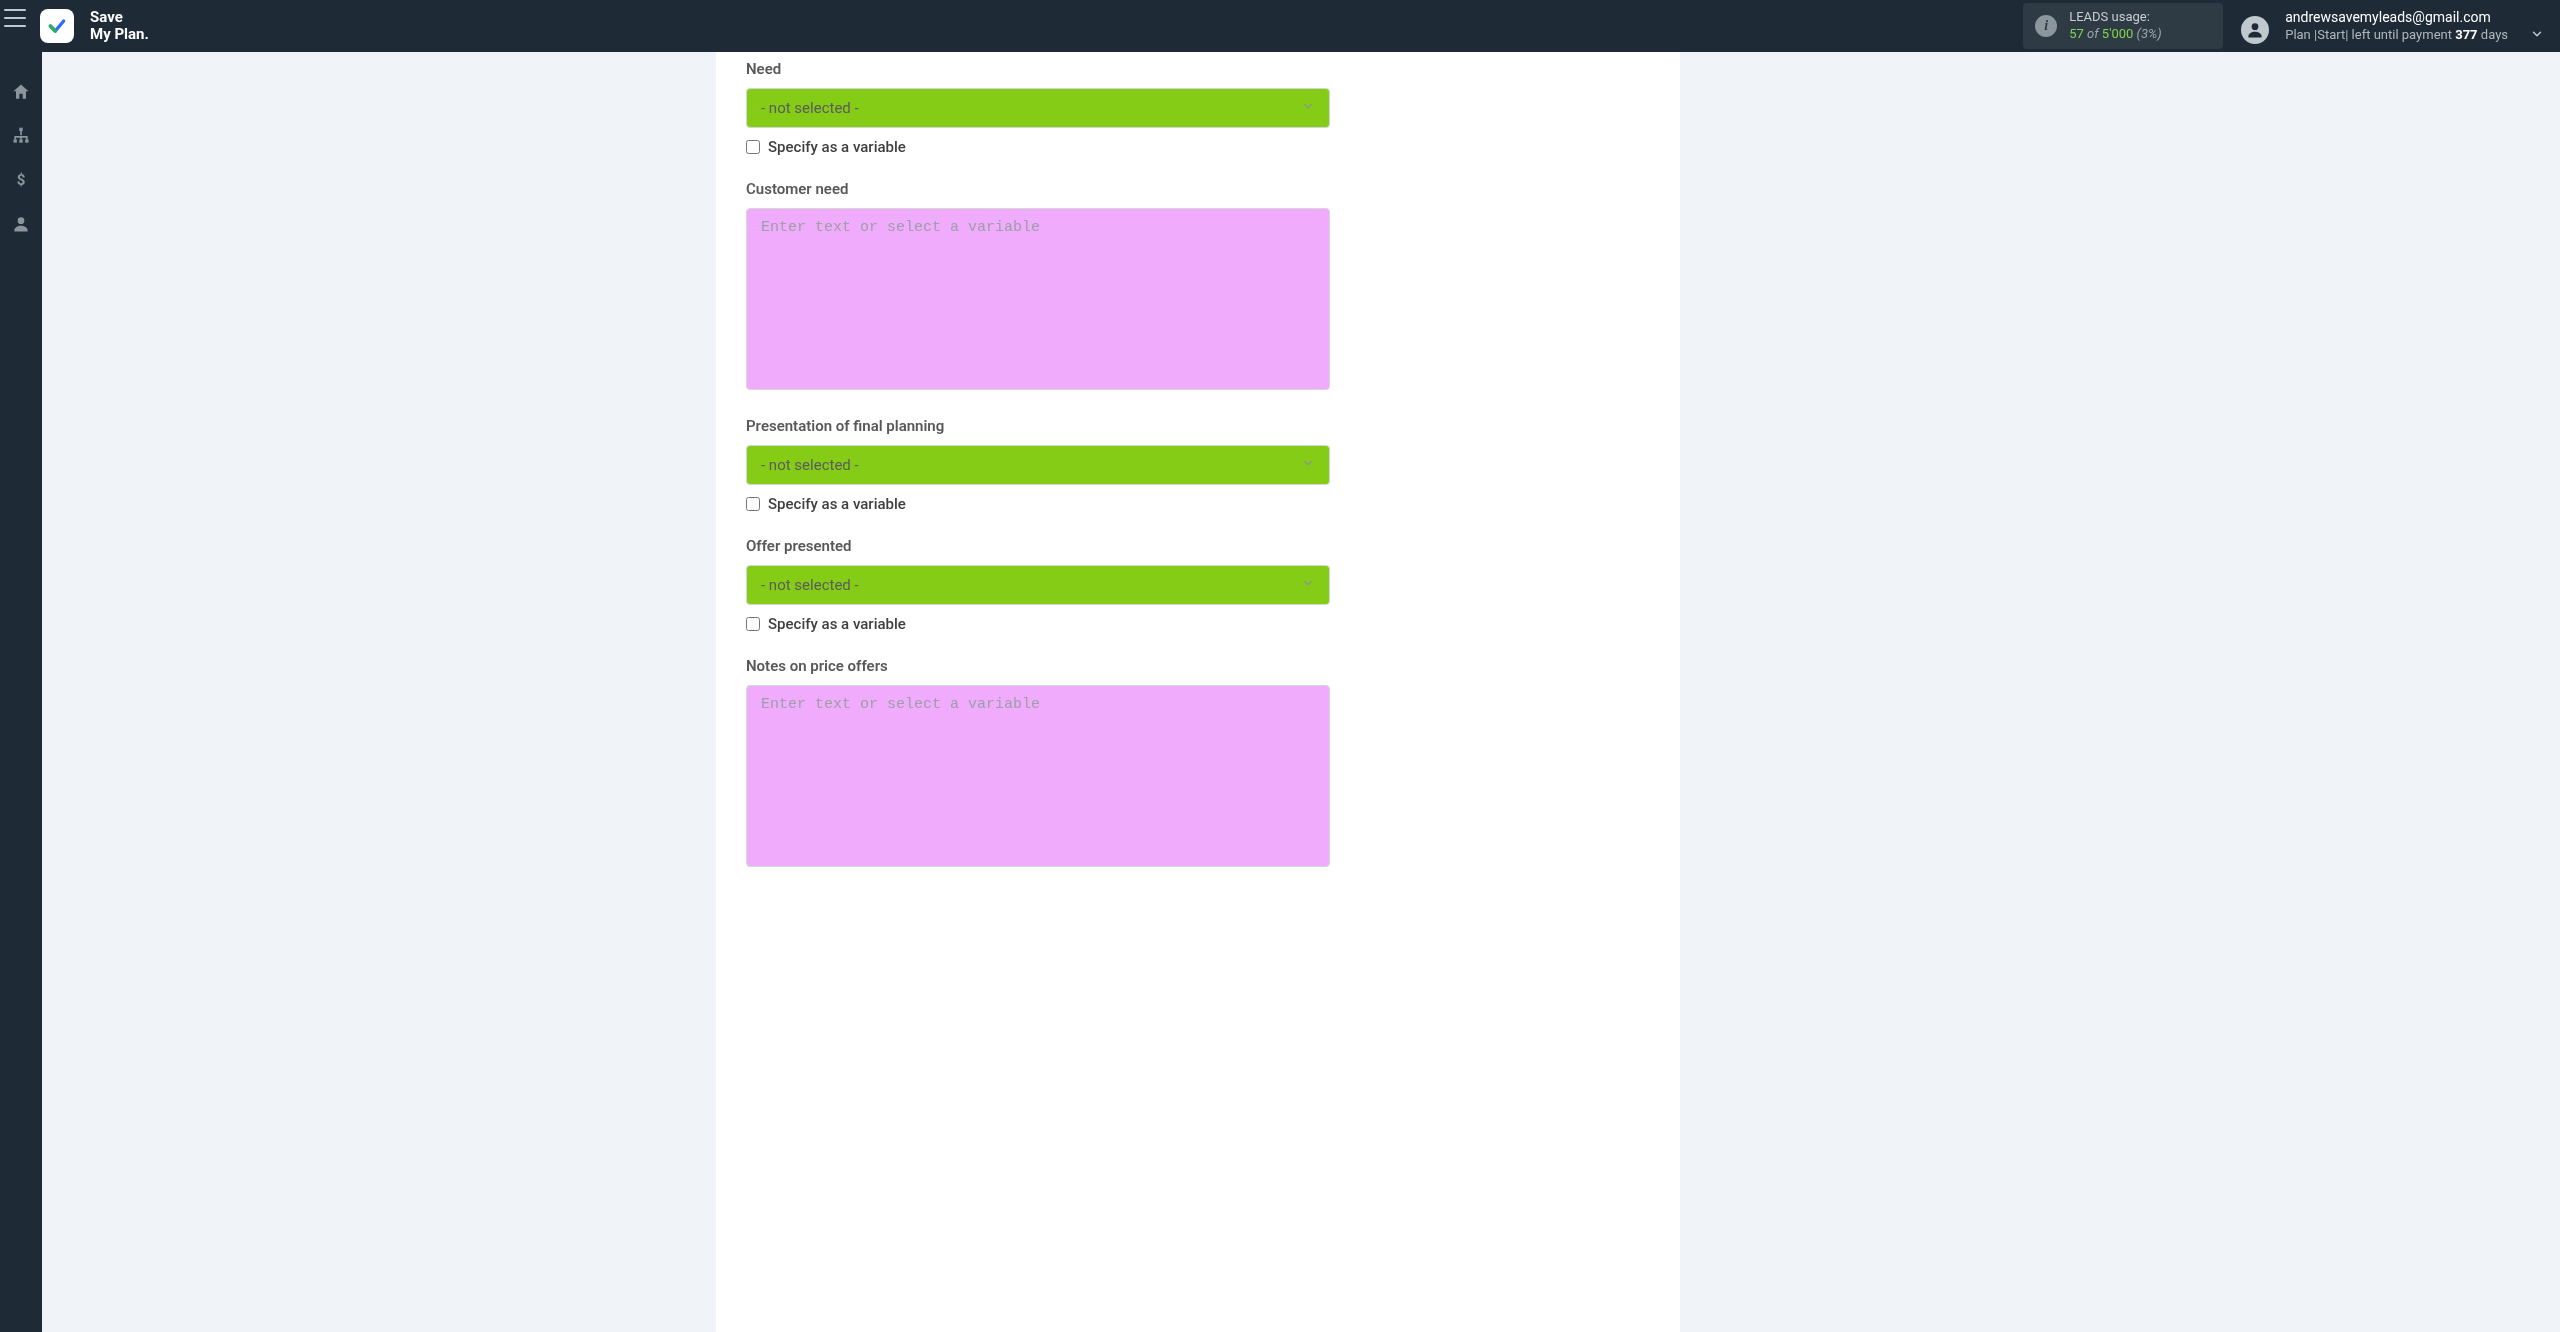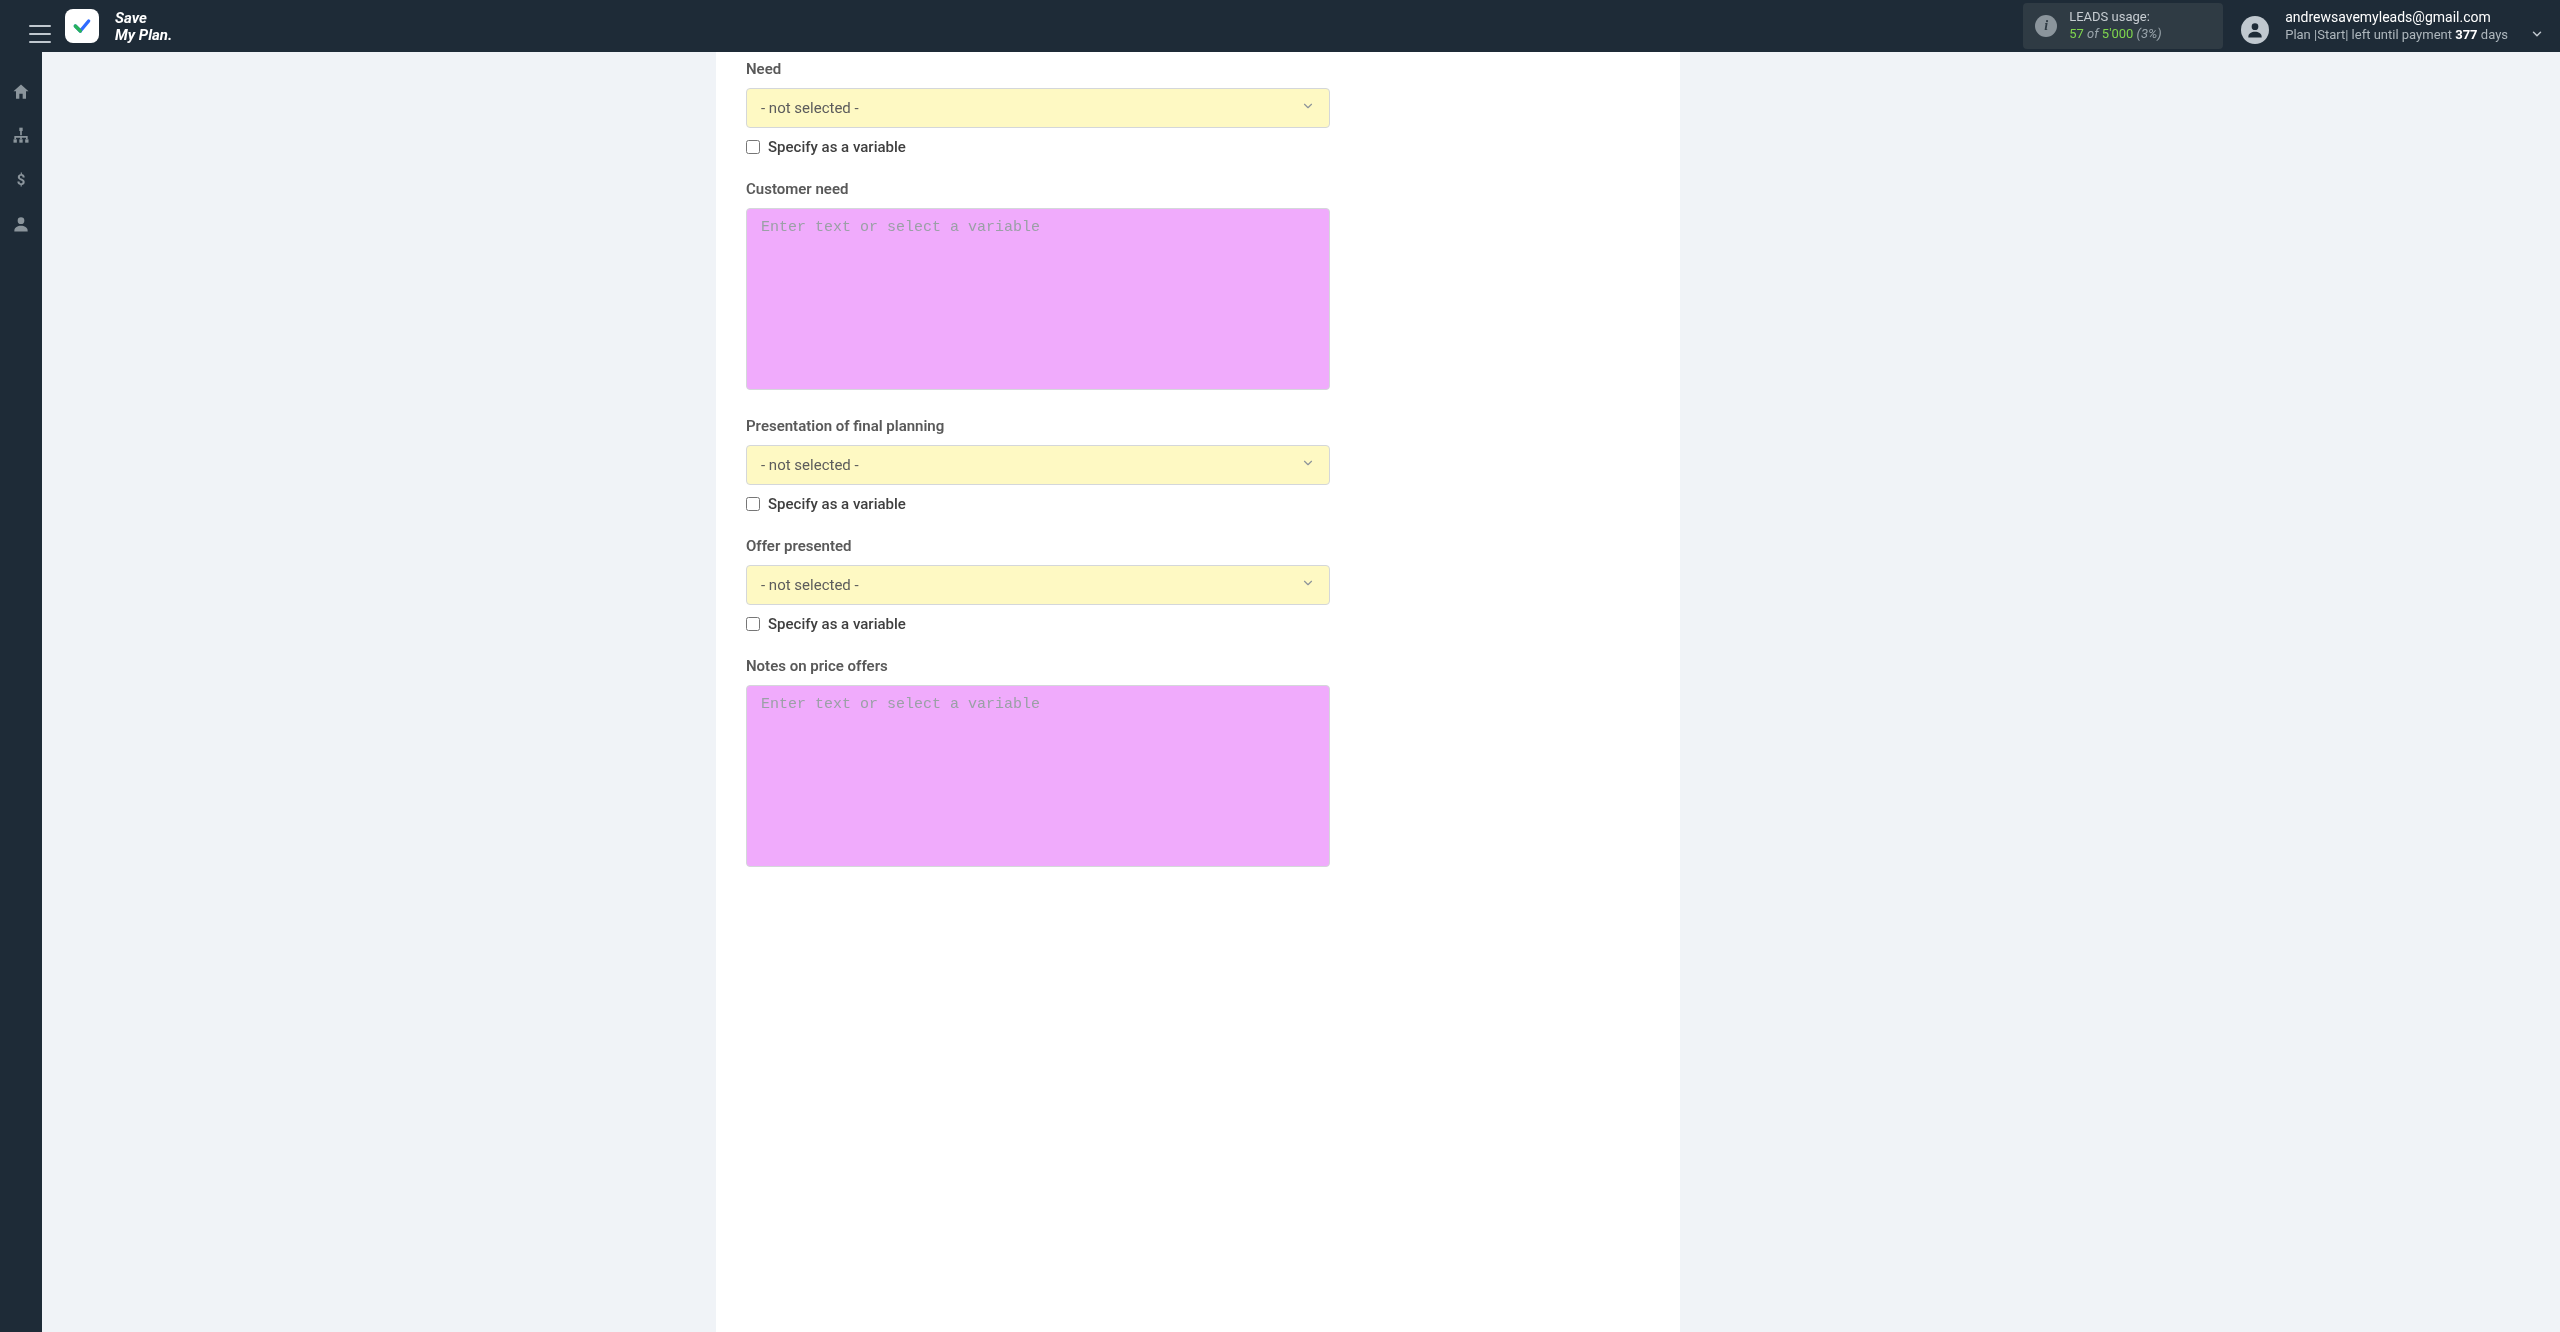--- a/index.html
+++ b/index.html
@@ -20,24 +20,23 @@
       background: #1e2b37;
       height: 52px;
       display: flex;
       align-items: center;
       color: #fff;
       position: relative;
       z-index: 10;
     }
     .topbar-left {
       display: flex;
-      align-items: flex-end;
+      align-items: flex-start;
       gap: 12px;
-      padding-left: 29px;
-      font-style: italic;
+      padding-left: 4px;
     }
     .hamburger {
       width: 22px;
       height: 18px;
       display: flex;
       flex-direction: column;
       justify-content: space-between;
       cursor: pointer;
     }
     .hamburger span {
@@ -191,21 +190,21 @@
     .select-box {
       border: 1px solid #d4d7da;
       border-radius: 4px;
       height: 40px;
       display: flex;
       align-items: center;
       padding: 0 14px;
       justify-content: space-between;
       color: #5c5c5c;
       font-size: 15px;
-      background: #fef9c3;
+      background: #84cc16;
       cursor: pointer;
     }
     .select-box .chev { color: #8d949a; }
 
     .textarea-box {
       border: 1px solid #d4d7da;
       border-radius: 4px;
       height: 182px;
       padding: 10px 14px;
       font-size: 15px;

